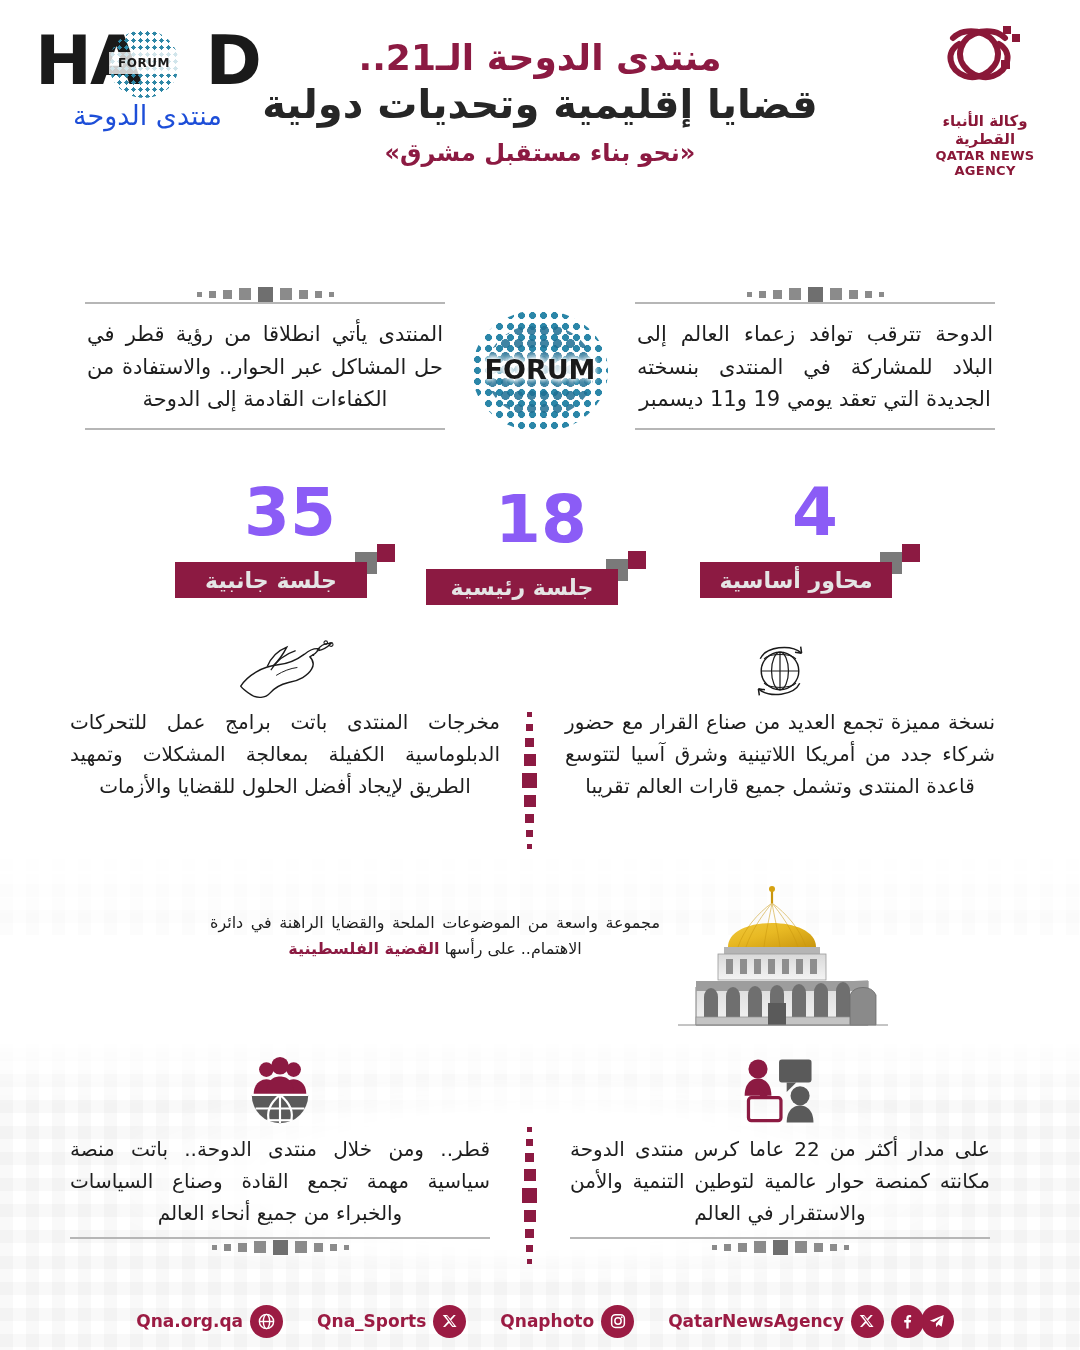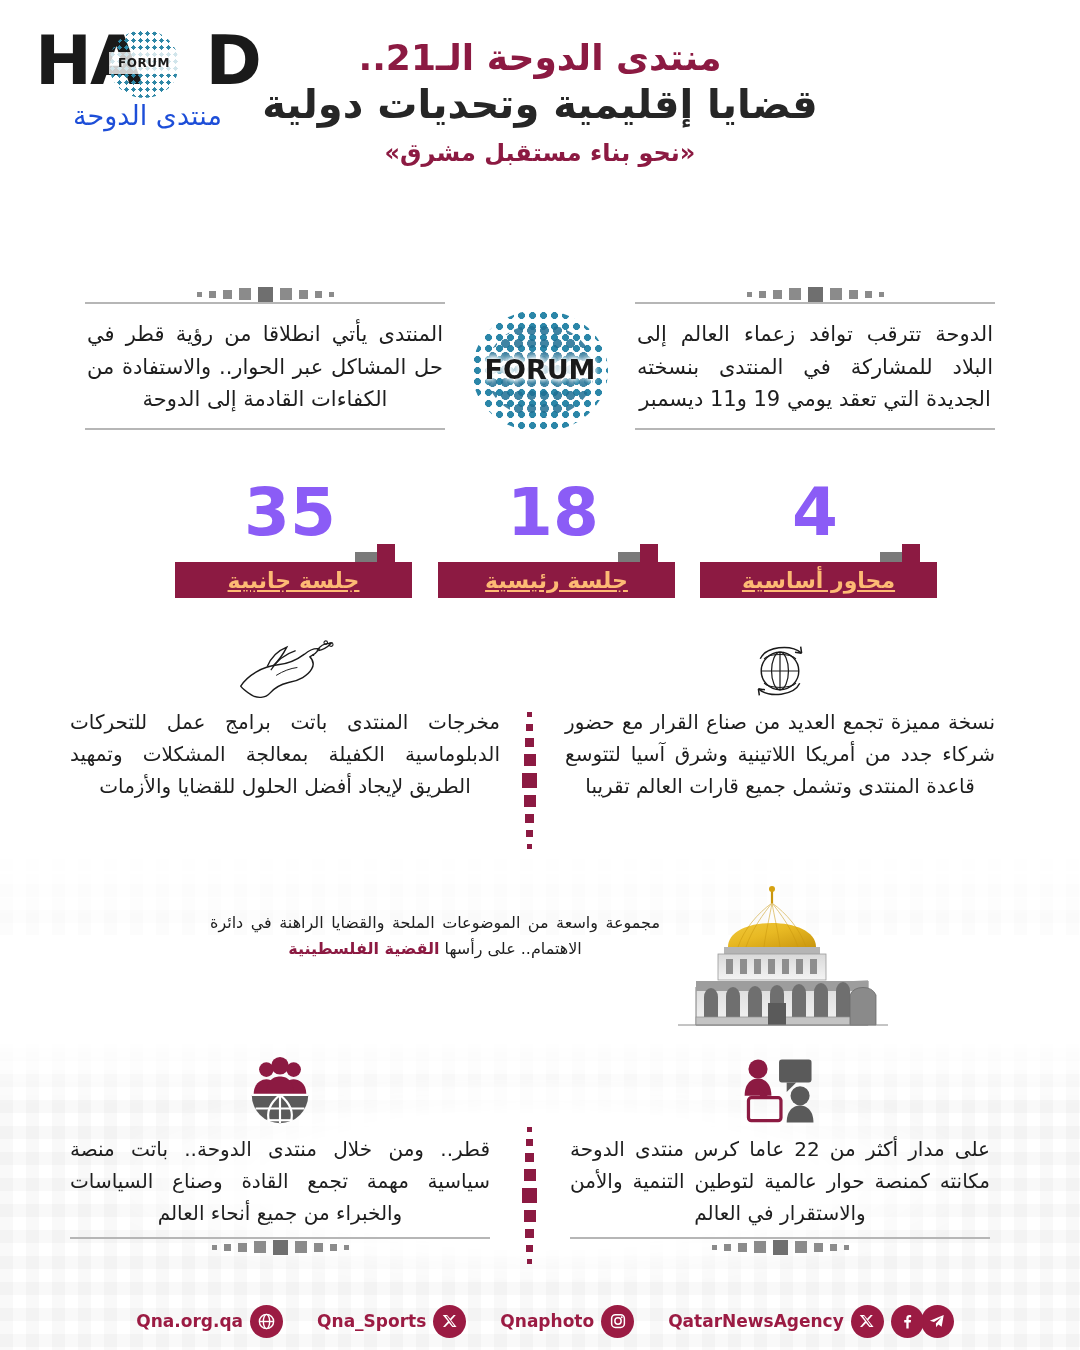--- a/index.html
+++ b/index.html
@@ -138,29 +138,29 @@
 
   
   .stats{ position:absolute; top:478px; left:0; width:1080px; height:150px; }
   .stat{ position:absolute; width:230px; text-align:center; }
   .stat .num{
     font-size:66px; font-weight:bold; color:#8b5cf6; line-height:70px;
     font-family:"DejaVu Sans","Liberation Sans",sans-serif;
   }
   .stat .badge-wrap{ position:relative; height:46px; margin-top:4px; }
   .stat .badge{
-    position:absolute; left:0; top:10px; width:237px; height:36px;
-    background:#8C1A42; color:#fdba74; font-size:22px; font-weight:bold;
-    display:flex; align-items:center; justify-content:center; direction:rtl;text-decoration:underline;
+    position:absolute; left:0; top:10px; width:192px; height:36px;
+    background:#8C1A42; color:#e5e5e5; font-size:22px; font-weight:bold;
+    display:flex; align-items:center; justify-content:center; direction:rtl;
   }
   .stat .sq-gray{ position:absolute; left:180px; top:0px; width:22px; height:22px; background:#7a7a7a; }
   .stat .sq-maroon{ position:absolute; left:202px; top:-8px; width:18px; height:18px; background:#8C1A42; }
 
   .stat.s1{ left:175px; }
-  .stat.s2{ left:438px; }
+  .stat.s2{ left:426px;margin-top:7px; }
   .stat.s3{ left:700px; }
 
   
   .midrow{ position:absolute; top:640px; left:0; width:1080px; height:215px; }
   .mid-col{ position:absolute; width:430px; }
   .mid-col.left{ left:70px; }
   .mid-col.right{ left:565px; }
   .mid-icon{ height:62px; display:flex; align-items:flex-end; justify-content:center; }
   .mid-txt{
     font-size:20px; line-height:1.6; color:#1e1e1e; direction:rtl;
@@ -220,20 +220,31 @@
     <div class="doha-logo">
       <div class="doha-row">
         <span class="doha-letter doha-d">D</span>
         <span class="doha-letter doha-ha">HA</span>
         <span class="doha-globe-dots"></span>
         <span class="forum-badge">FORUM</span>
       </div>
       <div class="doha-ar">منتدى الدوحة</div>
     </div>
 
+    <div class="qna-logo">
+      <svg width="100" height="84" viewBox="0 0 100 84">
+        <path d="M18 16 C30 4, 56 8, 62 26 C68 44, 46 60, 30 54 C14 48, 10 30, 24 22" fill="none" stroke="#8a1838" stroke-width="6" stroke-linecap="round"></path>
+        <path d="M70 16 C58 4, 32 8, 26 26 C20 44, 42 60, 58 54 C74 48, 78 30, 64 22" fill="none" stroke="#8a1838" stroke-width="6" stroke-linecap="round"></path>
+        <rect x="68" y="4" width="8" height="8" fill="#8a1838"></rect>
+        <rect x="77" y="12" width="8" height="8" fill="#8a1838"></rect>
+        <rect x="66" y="38" width="9" height="9" fill="#8a1838"></rect>
+      </svg>
+      <div class="qna-ar">وكالة الأنباء القطرية</div>
+      <div class="qna-en">QATAR NEWS AGENCY</div>
+    </div>
 
     <div class="title-block">
       <div class="t-line t1">منتدى الدوحة الـ21..</div>
       <div class="t-line t2">قضايا إقليمية وتحديات دولية</div>
       <div class="t-sub">«نحو بناء مستقبل مشرق»</div>
     </div>
   </div>
 
   <div class="intro">
 

